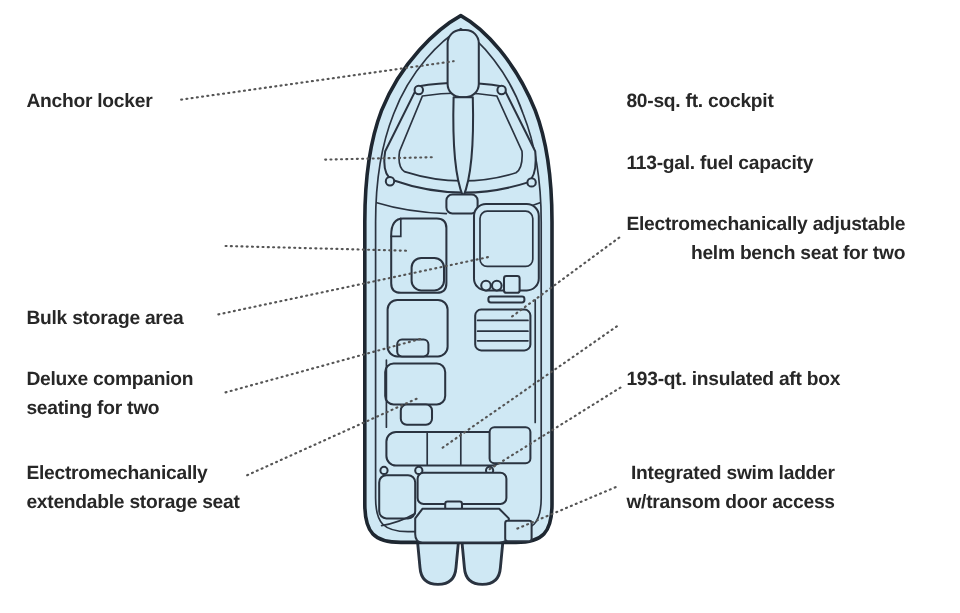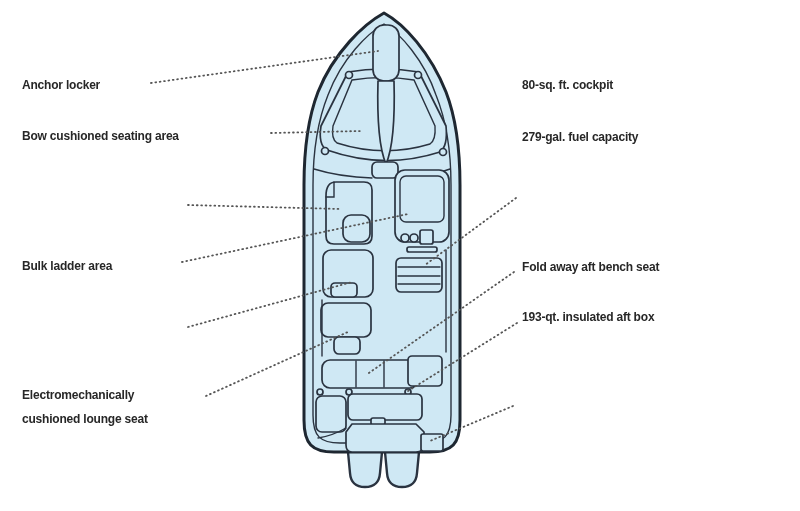--- a/index.html
+++ b/index.html
@@ -8,21 +8,21 @@
     overflow:hidden;
     font-family:"Liberation Sans","DejaVu Sans",sans-serif;
   }
   .stage svg { position:absolute; inset:0; }
   .hull  { fill:var(--hull-fill,#cfe8f4); stroke:var(--hull-outline,#1e2731); stroke-width:3; stroke-linejoin:round; }
   .part  { fill:var(--hull-fill,#cfe8f4); stroke:var(--detail-line,#2a3340); stroke-width:1.7; stroke-linejoin:round; }
   .part2 { fill:var(--hull-fill,#cfe8f4); stroke:var(--detail-line,#2a3340); stroke-width:2.4; stroke-linejoin:round; }
   .thin  { fill:none; stroke:var(--detail-line,#2a3340); stroke-width:1.4; stroke-linecap:round; }
   .leader{ fill:none; stroke:var(--leader-line,#555); stroke-width:1.8; stroke-dasharray:0.8 3.6; stroke-linecap:round; }
   .label {
-    position:absolute; font-size:12px; line-height:24px; font-weight:700;
+    position:absolute; font-size:16px; line-height:24px; font-weight:700;
     letter-spacing:-0.2px; color:var(--label-text,#272727); white-space:pre-line;
   }
   .label.left  { left:22px;  }
   .label.right { left:522px;text-align:right; }
 </style>
 </head>
 <body>
 
 <div class="stage">
 
@@ -95,22 +95,26 @@
       <line class="leader" x1="188" y1="327" x2="352" y2="282"></line>
       <line class="leader" x1="206" y1="396" x2="350" y2="331"></line>
       <line class="leader" x1="516" y1="198" x2="425" y2="265"></line>
       <line class="leader" x1="514" y1="272" x2="366" y2="375"></line>
       <line class="leader" x1="517" y1="323" x2="408" y2="391"></line>
       <line class="leader" x1="513" y1="406" x2="430" y2="441"></line>
     </g>
   </svg>
 
   <div class="label left" style="top:73px">Anchor locker</div>
-  <div class="label left" style="top:124px">Bow cushioned seating area</div>
-  <div class="label left" style="top:254px">Bulk ladder area</div>
+  <div class="label left" style="top:254px">Bulk storage area</div>
+  <div class="label left" style="top:305px">Deluxe companion
+seating for two</div>
   <div class="label left" style="top:383px">Electromechanically
-cushioned lounge seat</div>
+extendable storage seat</div>
 
   <div class="label right" style="top:73px">80-sq. ft. cockpit</div>
-  <div class="label right" style="top:125px">279-gal. fuel capacity</div>
-  <div class="label right" style="top:255px">Fold away aft bench seat</div>
+  <div class="label right" style="top:125px">113-gal. fuel capacity</div>
+  <div class="label right" style="top:176px">Electromechanically adjustable
+helm bench seat for two</div>
   <div class="label right" style="top:305px">193-qt. insulated aft box</div>
+  <div class="label right" style="top:383px">Integrated swim ladder
+w/transom door access</div>
 </div>
 
 </body></html>

